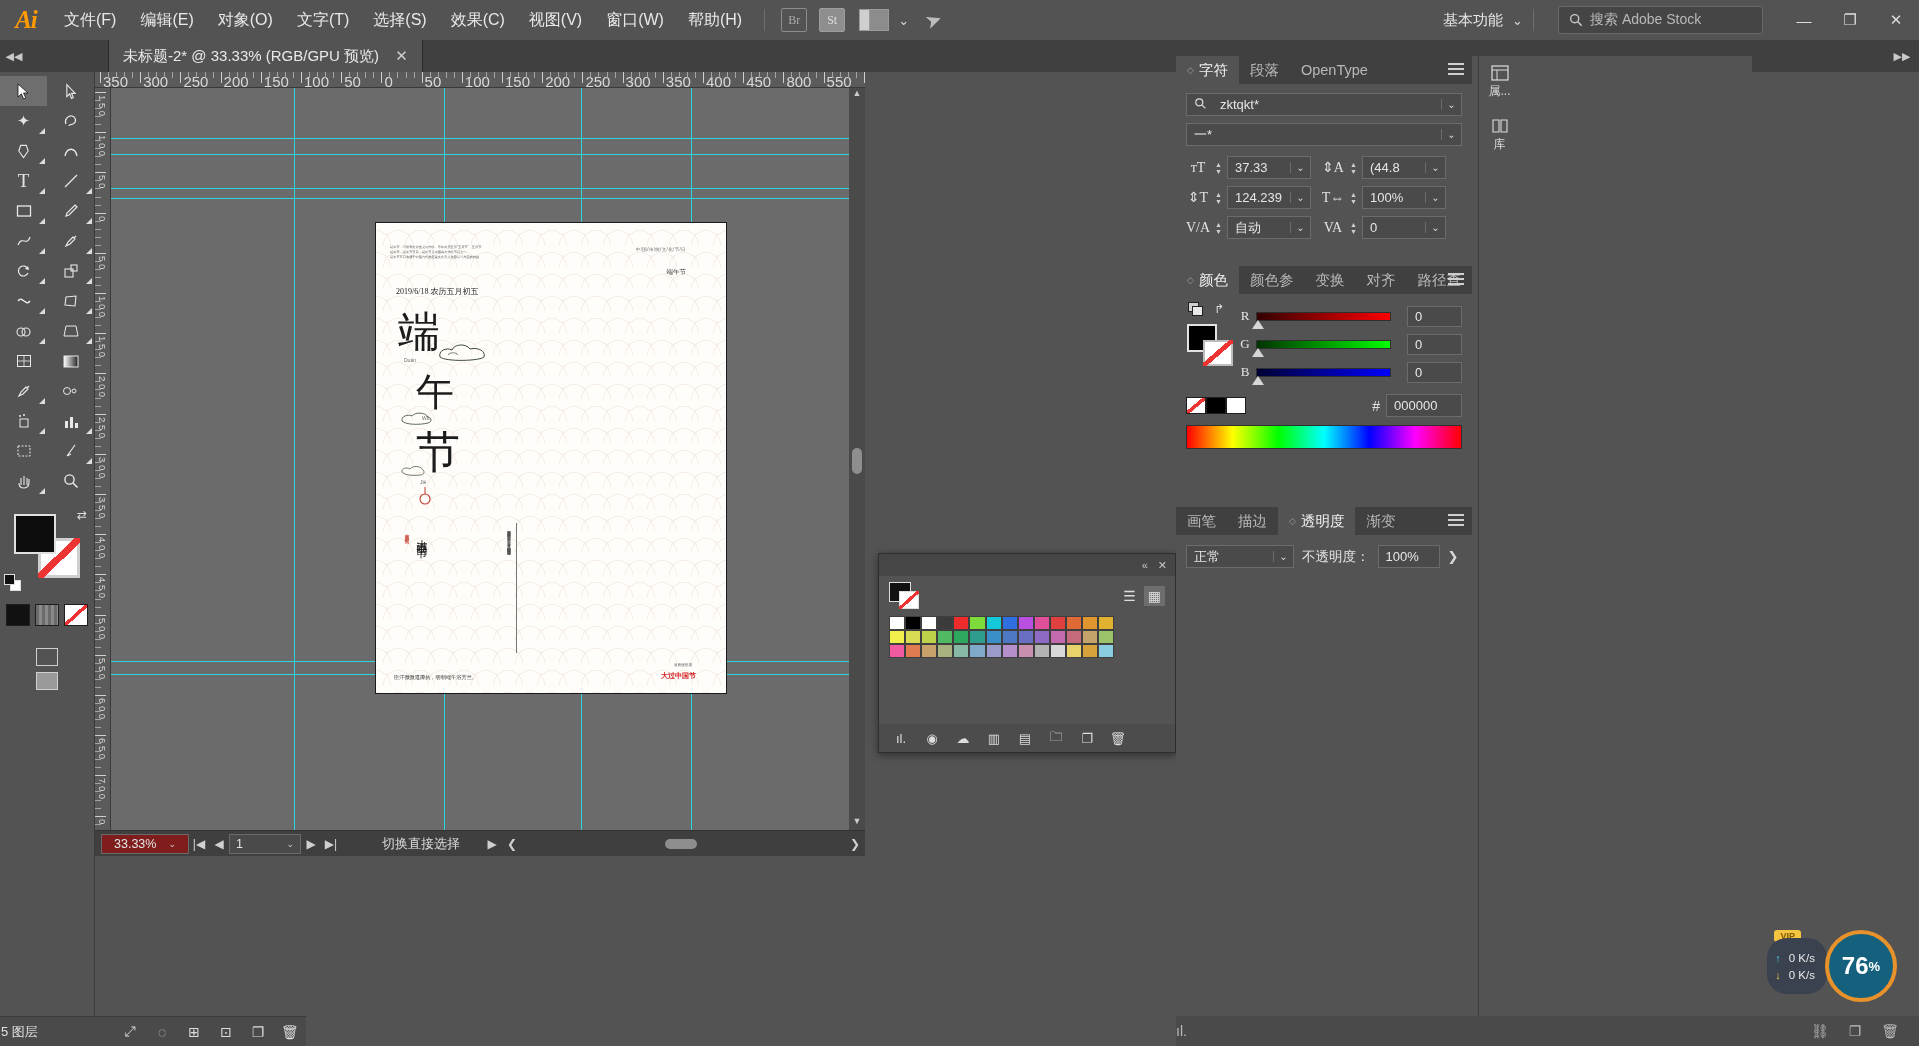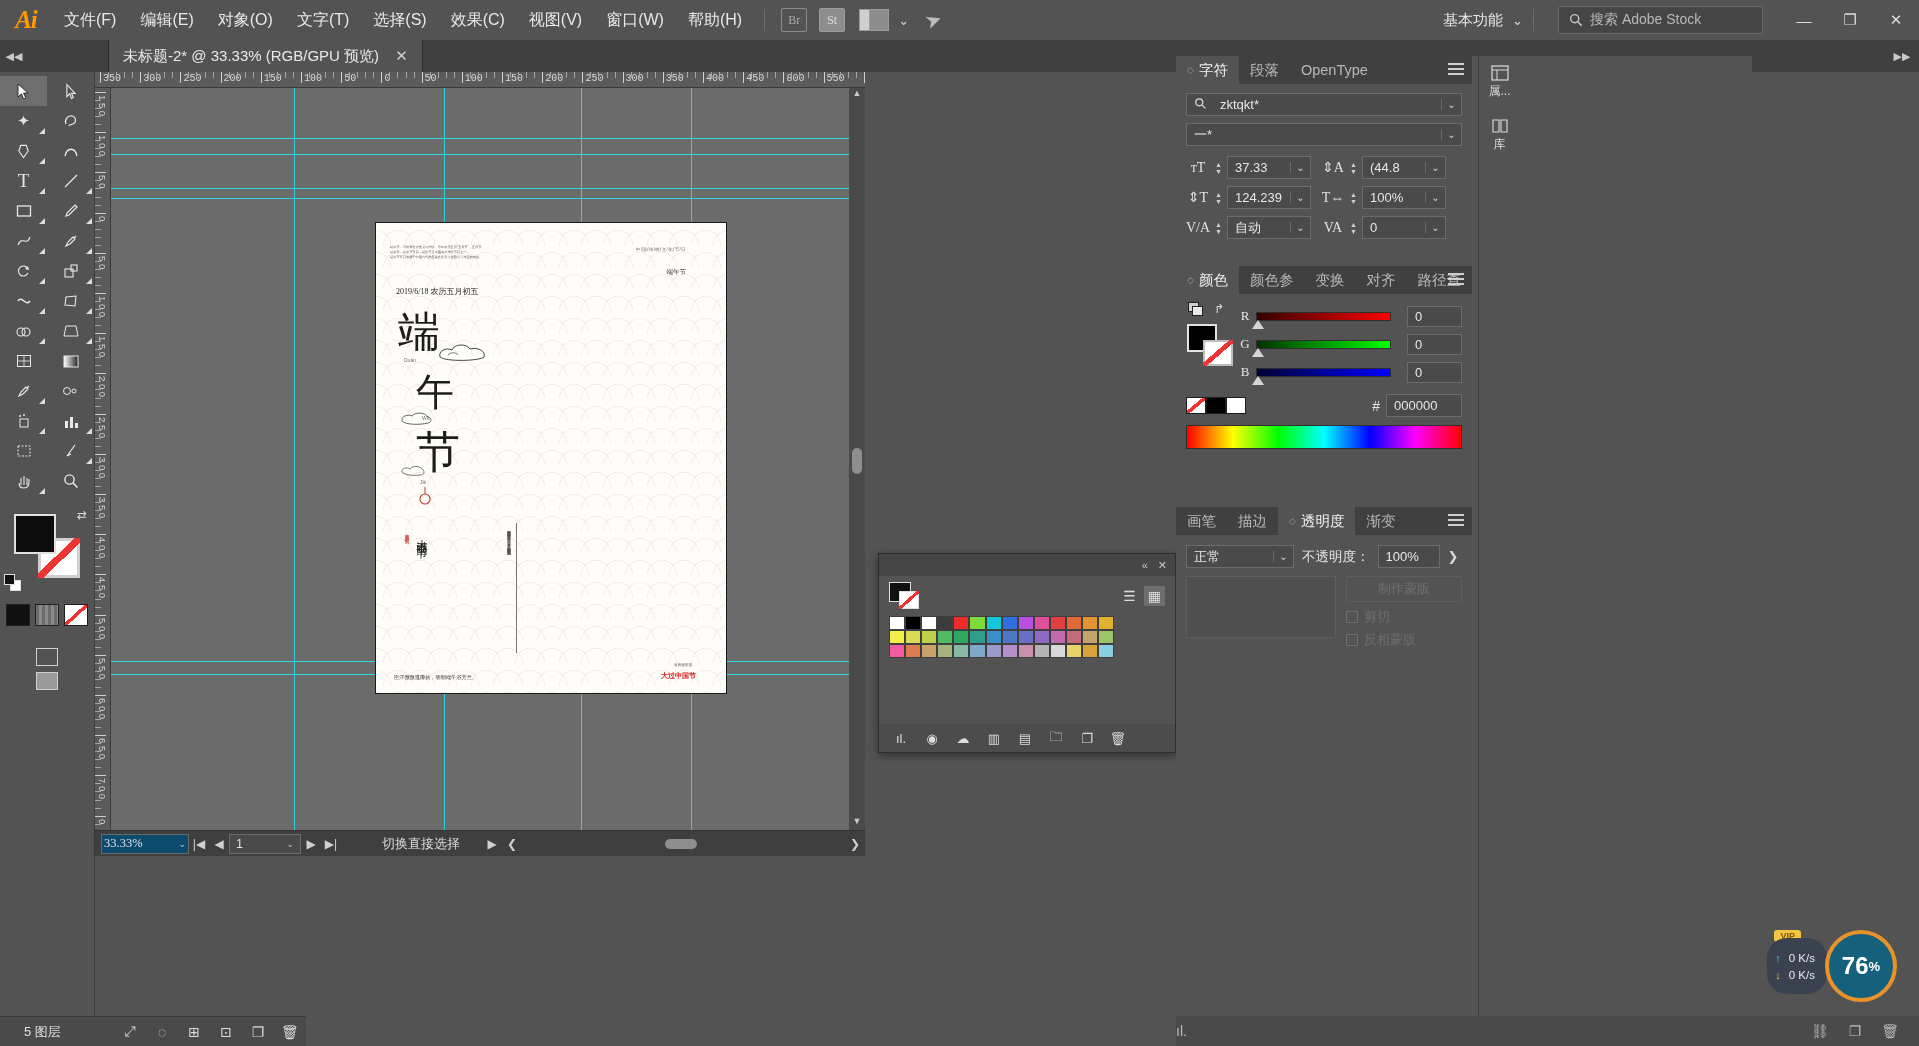--- a/index.html
+++ b/index.html
@@ -103,21 +103,21 @@
   .rulerH {
     position:absolute; left:95px; top:72px; width: 770px; height: 16px;
     background:#5b5b5b; border-bottom:1px solid #3a3a3a; overflow:hidden;
   }
   .rulerV {
     position:absolute; left:95px; top:88px; width: 16px; height: 742px;
     background:#5b5b5b; border-right:1px solid #3a3a3a; overflow:hidden;
   }
   .rtick { position:absolute; top:0; width:1px; height:6px; background:#a5a5a5;}
   .rtickM { position:absolute; top:0; width:1px; height:11px; background:#cfcfcf;}
-  .rlab { position:absolute; top:1px; color:#d9d9d9; font-size:10px; font-family:Liberation Mono, monospace;}
+  .rlab { position:absolute; top:1px; color:#d9d9d9; font-size:15px; font-family:Liberation Sans, sans-serif;}
   .rtickV { position:absolute; left:0; height:1px; width:6px; background:#a5a5a5;}
   .rtickVM{ position:absolute; left:0; height:1px; width:11px; background:#cfcfcf;}
   .rlabV { position:absolute; left:2px; color:#d9d9d9; font-size:9.5px; writing-mode:vertical-rl; }
 
   .canvas {
     position:absolute; left:111px; top:88px; width: 754px; height: 742px;
     background:#6b6b6b; overflow:hidden;
   }
   .guide-h { position:absolute; left:0; width:100%; height:1px; background:#2ad6e0; }
   .guide-v { position:absolute; top:0; height:100%; width:1px; background:#2ad6e0; }
@@ -138,22 +138,22 @@
   .vscroll { position:absolute; left:849px; top:88px; width:16px; height:742px; background:#4a4a4a;}
   .vscroll .thumb { position:absolute; left:3px; top:360px; width:10px; height:26px; background:#8e8e8e; border-radius:5px;}
   .vscroll .ar { position:absolute; left:0; width:16px; height:14px; color:#ccc; font-size:9px; text-align:center;}
 
   
   .statusbar {
     position:absolute; left:95px; top:830px; width:770px; height:26px; background:#3f3f3f;
     display:flex; align-items:center; border-top:1px solid #333;
   }
   .zoomsel {
-    display:flex; align-items:center; height:20px; background:#0c4a6e; border:1px solid #6a6a6a;
-    color:#e4e4e4; font-size:12.5px; padding:0 2px; margin-left:6px; width:88px; justify-content:space-between;font-family:Liberation Serif, serif;
+    display:flex; align-items:center; height:20px; background:#7f1d1d; border:1px solid #6a6a6a;
+    color:#e4e4e4; font-size:12.5px; padding:0 12px; margin-left:6px; width:88px; justify-content:space-between;
   }
   .navbtn { color:#d0d0d0; font-size:12px; width:20px; text-align:center;}
   .pagefield { display:flex; align-items:center; height:20px; width:72px; background:#4a4a4a;
     border:1px solid #6a6a6a; color:#e4e4e4; font-size:12.5px; padding:0 6px; justify-content:space-between;}
   .statustext { color:#dcdcdc; font-size:13px; margin-left:41px; }
 
   
   .panel { position:absolute; background:#535353; }
   .panel-tabs {
     display:flex; align-items:flex-end; height:28px; background:#404040; position:relative;
@@ -884,21 +884,21 @@
           <span class="lr-arrow">❯</span>
           <span style="width:14px"></span>
           <span class="lr-thumb"></span>
           <span class="lr-name">〈编组〉</span>
           <span class="lr-target">
             <span class="ring"></span>
           </span>
         </div>
       </div>
     <div class="layers-foot">
-      <span style="padding-left:24px;">5 图层</span>
+      <span style="padding-left:1px;">5 图层</span>
       <div style="flex:1"></div>
       <span class="lf-icon">⤢</span>
       <span class="lf-icon">◌</span>
       <span class="lf-icon">⊞</span>
       <span class="lf-icon">⊡</span>
       <span class="lf-icon">❐</span>
       <span class="lf-icon">🗑</span>
     </div>
   </div>
 
@@ -1179,34 +1179,20 @@
       <div class="field" style="width:108px;">
         <span class="v">正常</span>
         <span class="dd">⌄</span>
       </div>
       <span style="color:#e4e4e4;font-size:13.5px;">不透明度：</span>
       <div class="field" style="width:62px;">
         <span class="v">100%</span>
       </div>
       <span style="color:#d8d8d8;font-size:13px;">❯</span>
     </div>
-    <div style="display:flex;padding:8px 10px 0 10px;gap:10px;">
-      <div style="width:150px;height:62px;background:#4f4f4f;border:1px solid #5d5d5d;"></div>
-      <div style="flex:1;">
-        <div style="text-align:center;color:#6f6f6f;font-size:13px;border:1px solid #5e5e5e;border-radius:2px;padding:3px 0;">制作蒙版</div>
-        <div style="display:flex;align-items:center;gap:6px;margin-top:6px;color:#6f6f6f;font-size:13px;">
-          <span style="width:12px;height:12px;border:1px solid #6f6f6f;display:inline-block;"></span>
-          <span>剪切</span>
-        </div>
-        <div style="display:flex;align-items:center;gap:6px;margin-top:5px;color:#6f6f6f;font-size:13px;">
-          <span style="width:12px;height:12px;border:1px solid #6f6f6f;display:inline-block;"></span>
-          <span>反相蒙版</span>
-        </div>
-      </div>
-    </div>
   </div>
 
 
   <div class="far-dock">
     <div class="fd-item">
       <svg width="18" height="16" viewBox="0 0 18 16">
           <rect x="1" y="1" width="16" height="14" fill="none" stroke="#dcdcdc" stroke-width="1.2"></rect>
           <line x1="1" y1="5" x2="17" y2="5" stroke="#dcdcdc" stroke-width="1"></line>
           <line x1="6" y1="5" x2="6" y2="15" stroke="#dcdcdc" stroke-width="1"></line>
         </svg>

